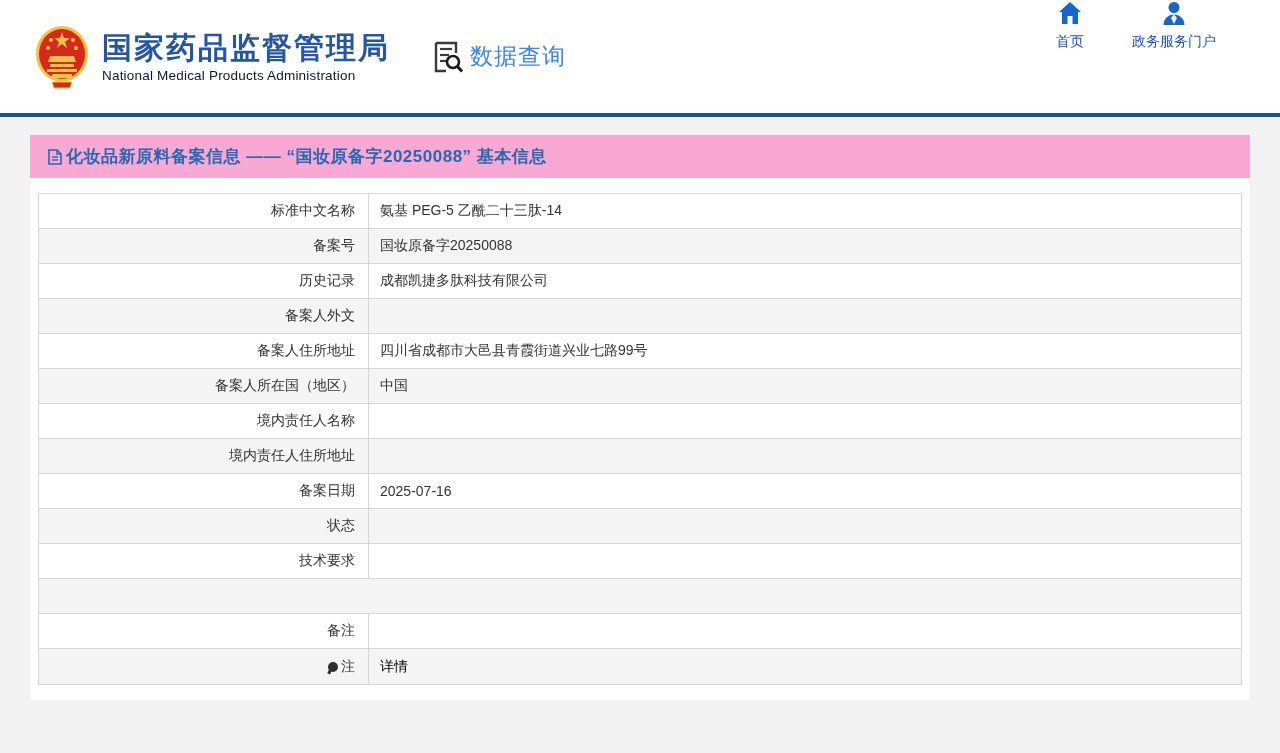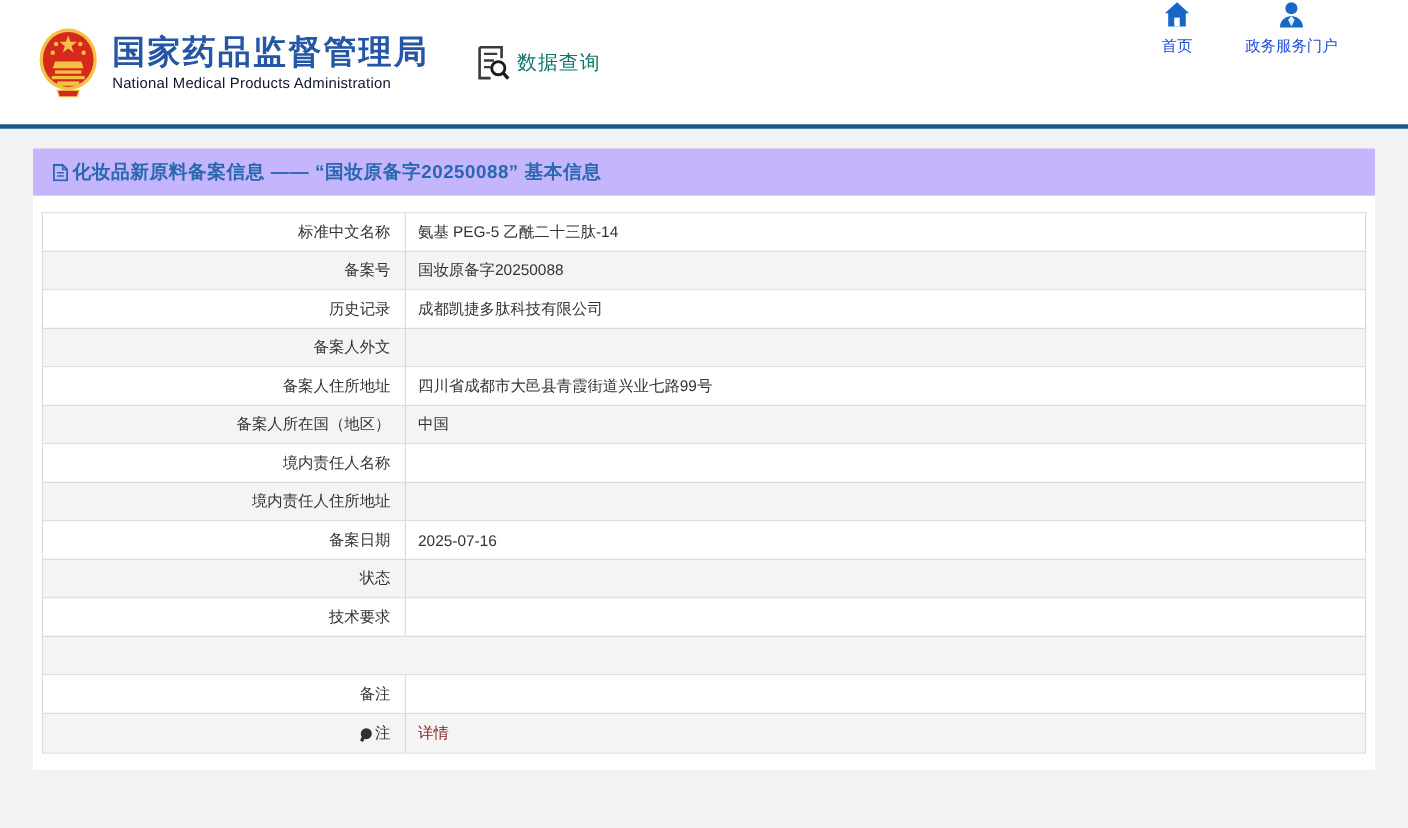--- a/index.html
+++ b/index.html
@@ -22,36 +22,36 @@
   .emblem { width:56px; height:66px; flex:0 0 auto; }
   .brand-text { margin-left:12px; }
   .brand-title {
     color:#2456a5; font-size:30px; font-weight:bold; letter-spacing:2px;
     line-height:1.1;
   }
   .brand-sub { color:#0f172a; font-size:13.5px; margin-top:4px; letter-spacing:0.2px; }
 
   .section-query { display:flex; align-items:center; margin-left:42px; }
   .section-query svg { width:32px; height:34px; }
-  .section-label { font-size:18px; color:#0f766e; margin-left:6px; letter-spacing:1px; }
+  .section-label { font-size:23px; color:#3b82f6; margin-left:6px; letter-spacing:1px; }
 
   .header-nav { margin-left:auto; display:flex; gap:48px; padding-right:34px; }
   .nav-item {
     display:flex; flex-direction:column; align-items:center;
     text-decoration:none; cursor:pointer;
   }
   .nav-item svg { width:26px; height:26px; }
   .nav-label { font-size:14px; color:#1d4ed8; margin-top:7px; white-space:nowrap; }
 
   .blue-divider { height:4px; background:#17568f; width:100%; }
 
   
   .main-wrap { width:1220px; margin:18px auto 0 30px; }
   .title-bar {
-    background:#c4b5fd; height:43px;
+    background:#f9a8d4; height:43px;
     display:flex; align-items:center; padding-left:18px;
   }
   .page-title {
     color:#2768ae; font-size:17px; font-weight:bold; letter-spacing:0.5px;
     display:flex; align-items:center;
   }
   .doc-icon { width:14px; height:16px; margin-right:4px; flex:0 0 auto; }
 
   .card { background:#ffffff; padding:15px 8px; }
 
@@ -66,21 +66,21 @@
     width:330px; flex:0 0 auto;
     border-right:1px solid #d6d6d6;
     display:flex; align-items:center; justify-content:flex-end;
     padding-right:13px; font-size:14px; color:#333;
     white-space:nowrap;
   }
   .t-value {
     flex:1; display:flex; align-items:center;
     padding-left:11px; font-size:14px; color:#333;
   }
-  .t-value a { color:#7f1d1d; text-decoration:none; }
+  .t-value a { color:#000000; text-decoration:none; }
 
   .note-icon {
     display:inline-block; width:10px; height:10px;
     background:#2f2f2f; border-radius:50%;
     position:relative; margin-right:3px;
   }
   .note-icon::after {
     content:""; position:absolute; left:0px; bottom:-2px;
     width:3px; height:4px; background:#2f2f2f;
     transform:rotate(25deg);

